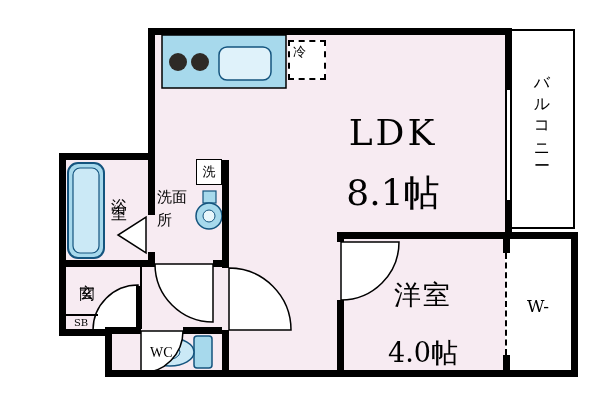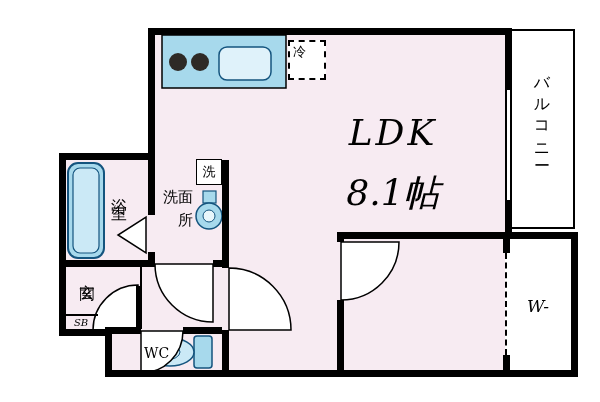--- a/index.html
+++ b/index.html
@@ -10,21 +10,21 @@
   .fill{position:absolute;background:#F7EBF2;z-index:1;}
   .white-area{position:absolute;background:#ffffff;z-index:2;}
   .wall{position:absolute;background:#000;z-index:5;}
   .thinline{position:absolute;background:#000;z-index:5;}
   #fixtures{position:absolute;left:0;top:0;z-index:3;}
   .balcony-box{position:absolute;border:2px solid #000;background:#fff;z-index:2;box-sizing:border-box;}
   .window{position:absolute;background:#fff;border-left:2px solid #000;border-right:2px solid #000;z-index:5;box-sizing:border-box;}
   .dash-v{position:absolute;width:0;border-left:2px dashed #000;z-index:4;}
   .txt{position:absolute;z-index:6;white-space:pre-line;}
   .vtxt{writing-mode:vertical-rl;text-orientation:mixed;}
-  .center{text-align:center;font-style:italic;}
+  .center{text-align:center;}
   .labelbox{position:absolute;z-index:6;box-sizing:border-box;background:#fff;border:1.5px solid #000;
     display:flex;align-items:center;justify-content:center;}
   .dashedbox{position:absolute;z-index:6;box-sizing:border-box;background:#fff;border:2px dashed #000;}
 </style>
 </head>
 <body>
 
 <div id="stage">
 
   <div class="fill" style="left:152px;top:32px;width:356px;height:341px;"></div>
@@ -87,37 +87,39 @@
   <div class="wall" style="left:105px;top:327px;width:36px;height:7px;"></div>
   <div class="wall" style="left:183px;top:327px;width:39px;height:7px;"></div>
   <div class="thinline" style="left:140px;top:267px;width:2px;height:62px;"></div>
 
   <div class="txt center" style="left:323px;top:94px;width:140px;line-height:1.15;">
     <div style="font-size:36px;letter-spacing:3px;">LDK</div>
     <div style="font-size:36px;">8.1帖</div>
   </div>
 
   <div class="txt center" style="left:353px;top:255px;width:140px;line-height:1.35;">
+    <div style="font-size:27px;letter-spacing:2px;">洋室</div>
+    <div style="font-size:27px;">4.0帖</div>
   </div>
 
   <div class="txt vtxt" style="left:531px;top:64px;height:170px;font-size:16px;letter-spacing:5px;">バルコニー</div>
 
   <div class="txt center" style="left:512px;top:272px;width:52px;font-size:17px;line-height:1.35;">
     <div>W-</div>
   </div>
 
   <div class="txt vtxt" style="left:108px;top:186px;height:80px;font-size:16px;letter-spacing:5px;">浴室</div>
 
-  <div class="txt" style="left:157px;top:186px;width:36px;font-size:15px;line-height:1.5;text-align:right;">洗面所</div>
+  <div class="txt" style="left:157px;top:186px;width:36px;font-size:15px;line-height:1.5;">洗面所</div>
 
   <div class="txt vtxt" style="left:77px;top:272px;height:56px;font-size:15px;letter-spacing:3px;">玄関</div>
 
   <div class="txt center" style="left:64px;top:314px;width:34px;font-size:10px;border-top:2px solid #000;padding-top:1px;">SB</div>
 
-  <div class="txt" style="left:144px;top:345px;font-size:14px;">WC</div>
+  <div class="txt" style="left:150px;top:345px;font-size:14px;font-family:Liberation Serif, serif;">WC</div>
 
   <div class="labelbox" style="left:196px;top:159px;width:26px;height:26px;font-size:13px;">
     <span>洗</span>
   </div>
 
   <div class="dashedbox" style="left:288px;top:40px;width:38px;height:40px;font-size:13px;padding:1px 0 0 3px;">
     <span>冷</span>
   </div>
 
 </div>

